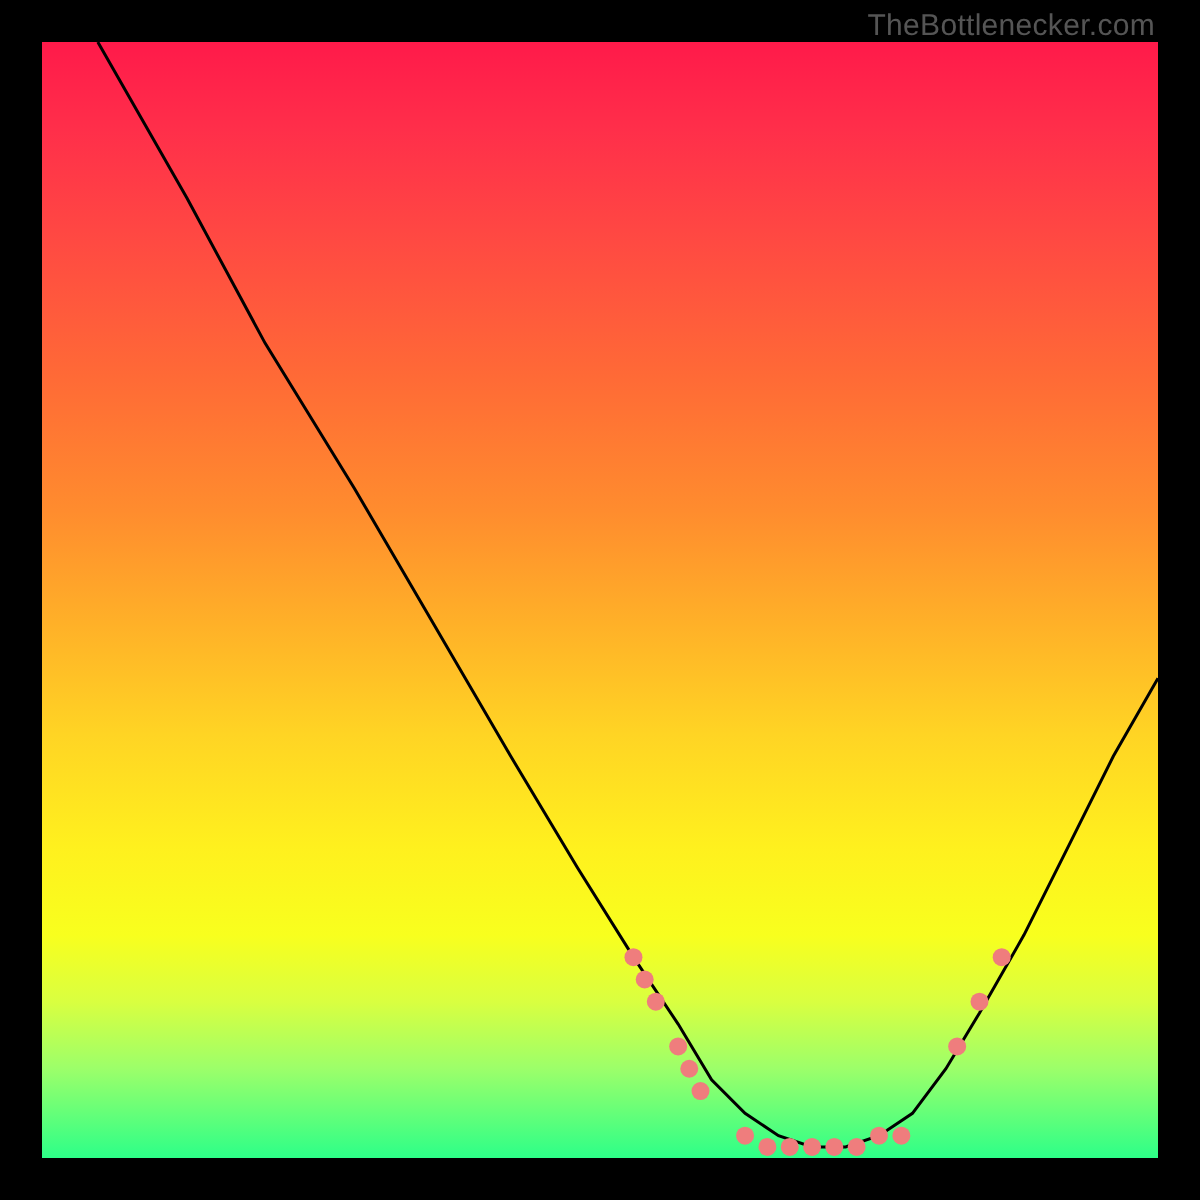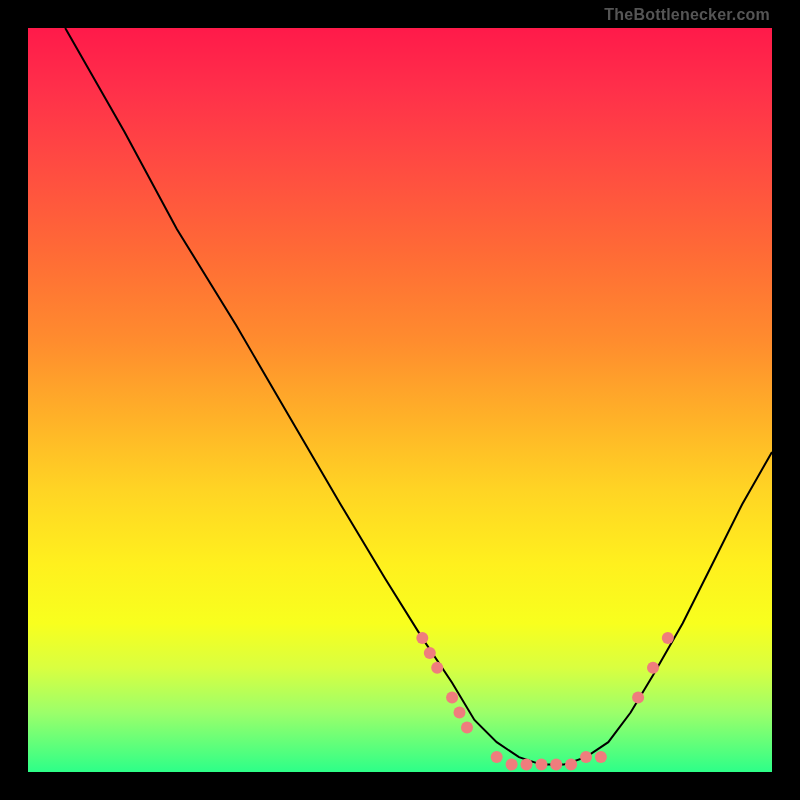--- a/index.html
+++ b/index.html
@@ -40,22 +40,22 @@
     position: absolute;
     inset: 0;
     width: 100%;
     height: 100%;
   }
   .watermark {
     position: absolute;
     top: 6px;
     right: 30px;
     color: #555;
-    font-size: 16px;
-    font-weight: 700;
+    font-size: 20px;
+    font-weight: 400;
     letter-spacing: 0.2px;
   }
 </style>
 </head>
 <body>
 
 <div class="watermark">TheBottlenecker.com</div>
 
 <div class="plot-area">
   <div class="gradient-bg"></div>

